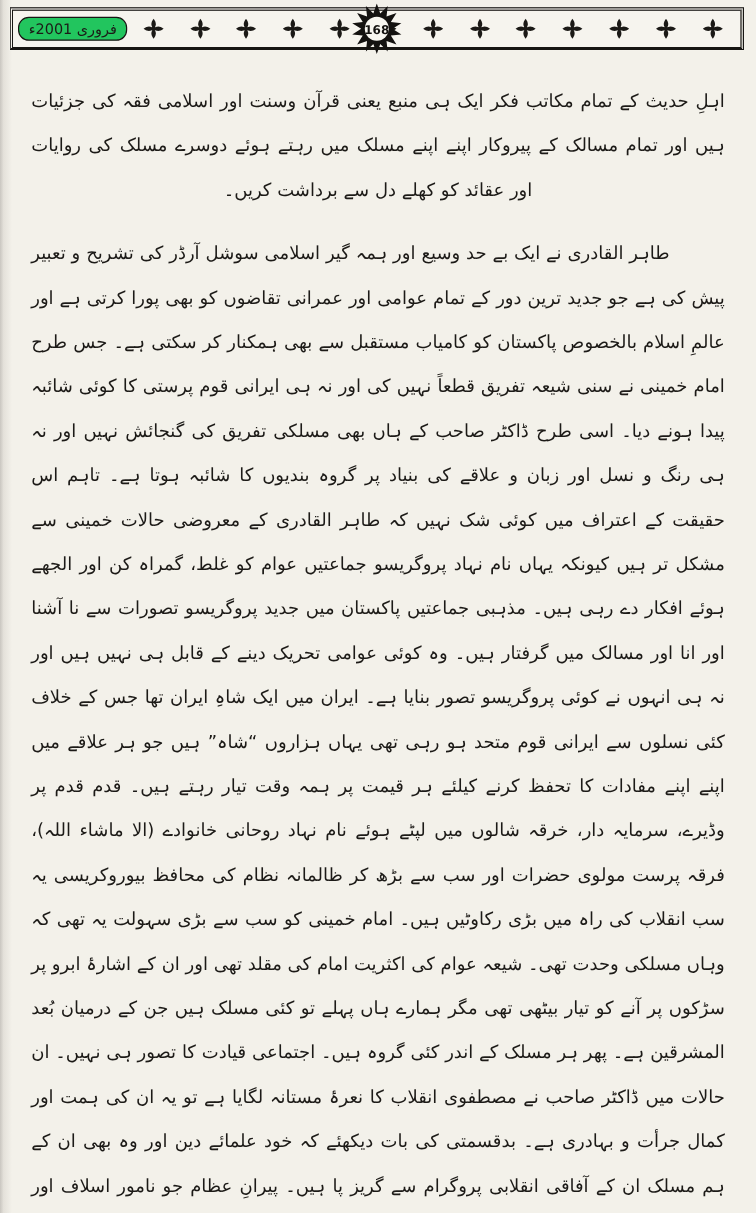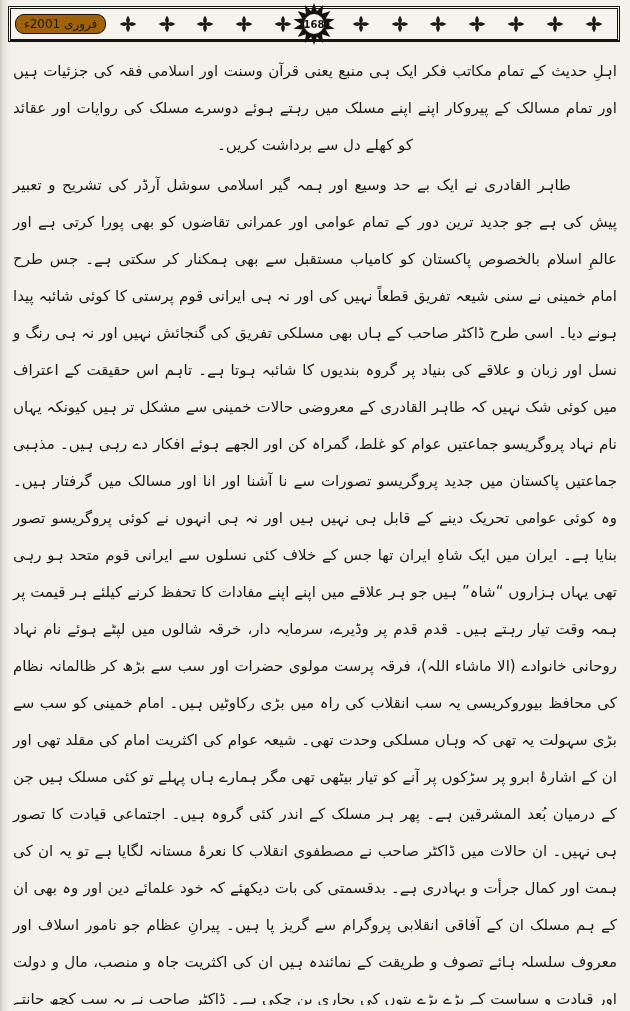--- a/index.html
+++ b/index.html
@@ -14,40 +14,40 @@
   .header-band{
     position:absolute;left:8px;top:6px;width:612px;height:36px;
     border:3px double #171512;
     border-bottom:3px solid #171512;
     background:#f6f4ee;
     display:flex;align-items:center;gap:2px;
     padding:0 4px;box-sizing:border-box;
     direction:rtl;
   }
   .header-box{
-    border:1.5px solid #171512;border-radius:9px;background:#a16207;
+    border:1.5px solid #171512;border-radius:9px;background:#22c55e;
     padding:2px 8px;font-size:12px;white-space:nowrap;
     direction:rtl;line-height:1.2;
   }
   .ornament-strip{
     flex:1;display:flex;align-items:center;justify-content:space-around;
     overflow:hidden;height:100%;
   }
   .ornament-strip svg{flex:0 0 auto;}
   .page-badge{
     position:absolute;left:50%;top:50%;transform:translate(-50%,-50%);
     width:42px;height:42px;
   }
   
   .text-area{
     position:absolute;left:10px;top:50px;width:610px;height:955px;
     overflow:hidden;direction:rtl;
   }
   .para{
-    margin:3px;font-size:15px;line-height:37px;
+    margin:16px;font-size:15px;line-height:37px;
     text-align:justify;
   }
   .para.center-last{text-align-last:center;}
   .para.indent-first{text-indent:46px;}
 </style>
 </head>
 <body>
 
 <div class="header-band">
   <div class="ornament-strip" id="ornaments">

